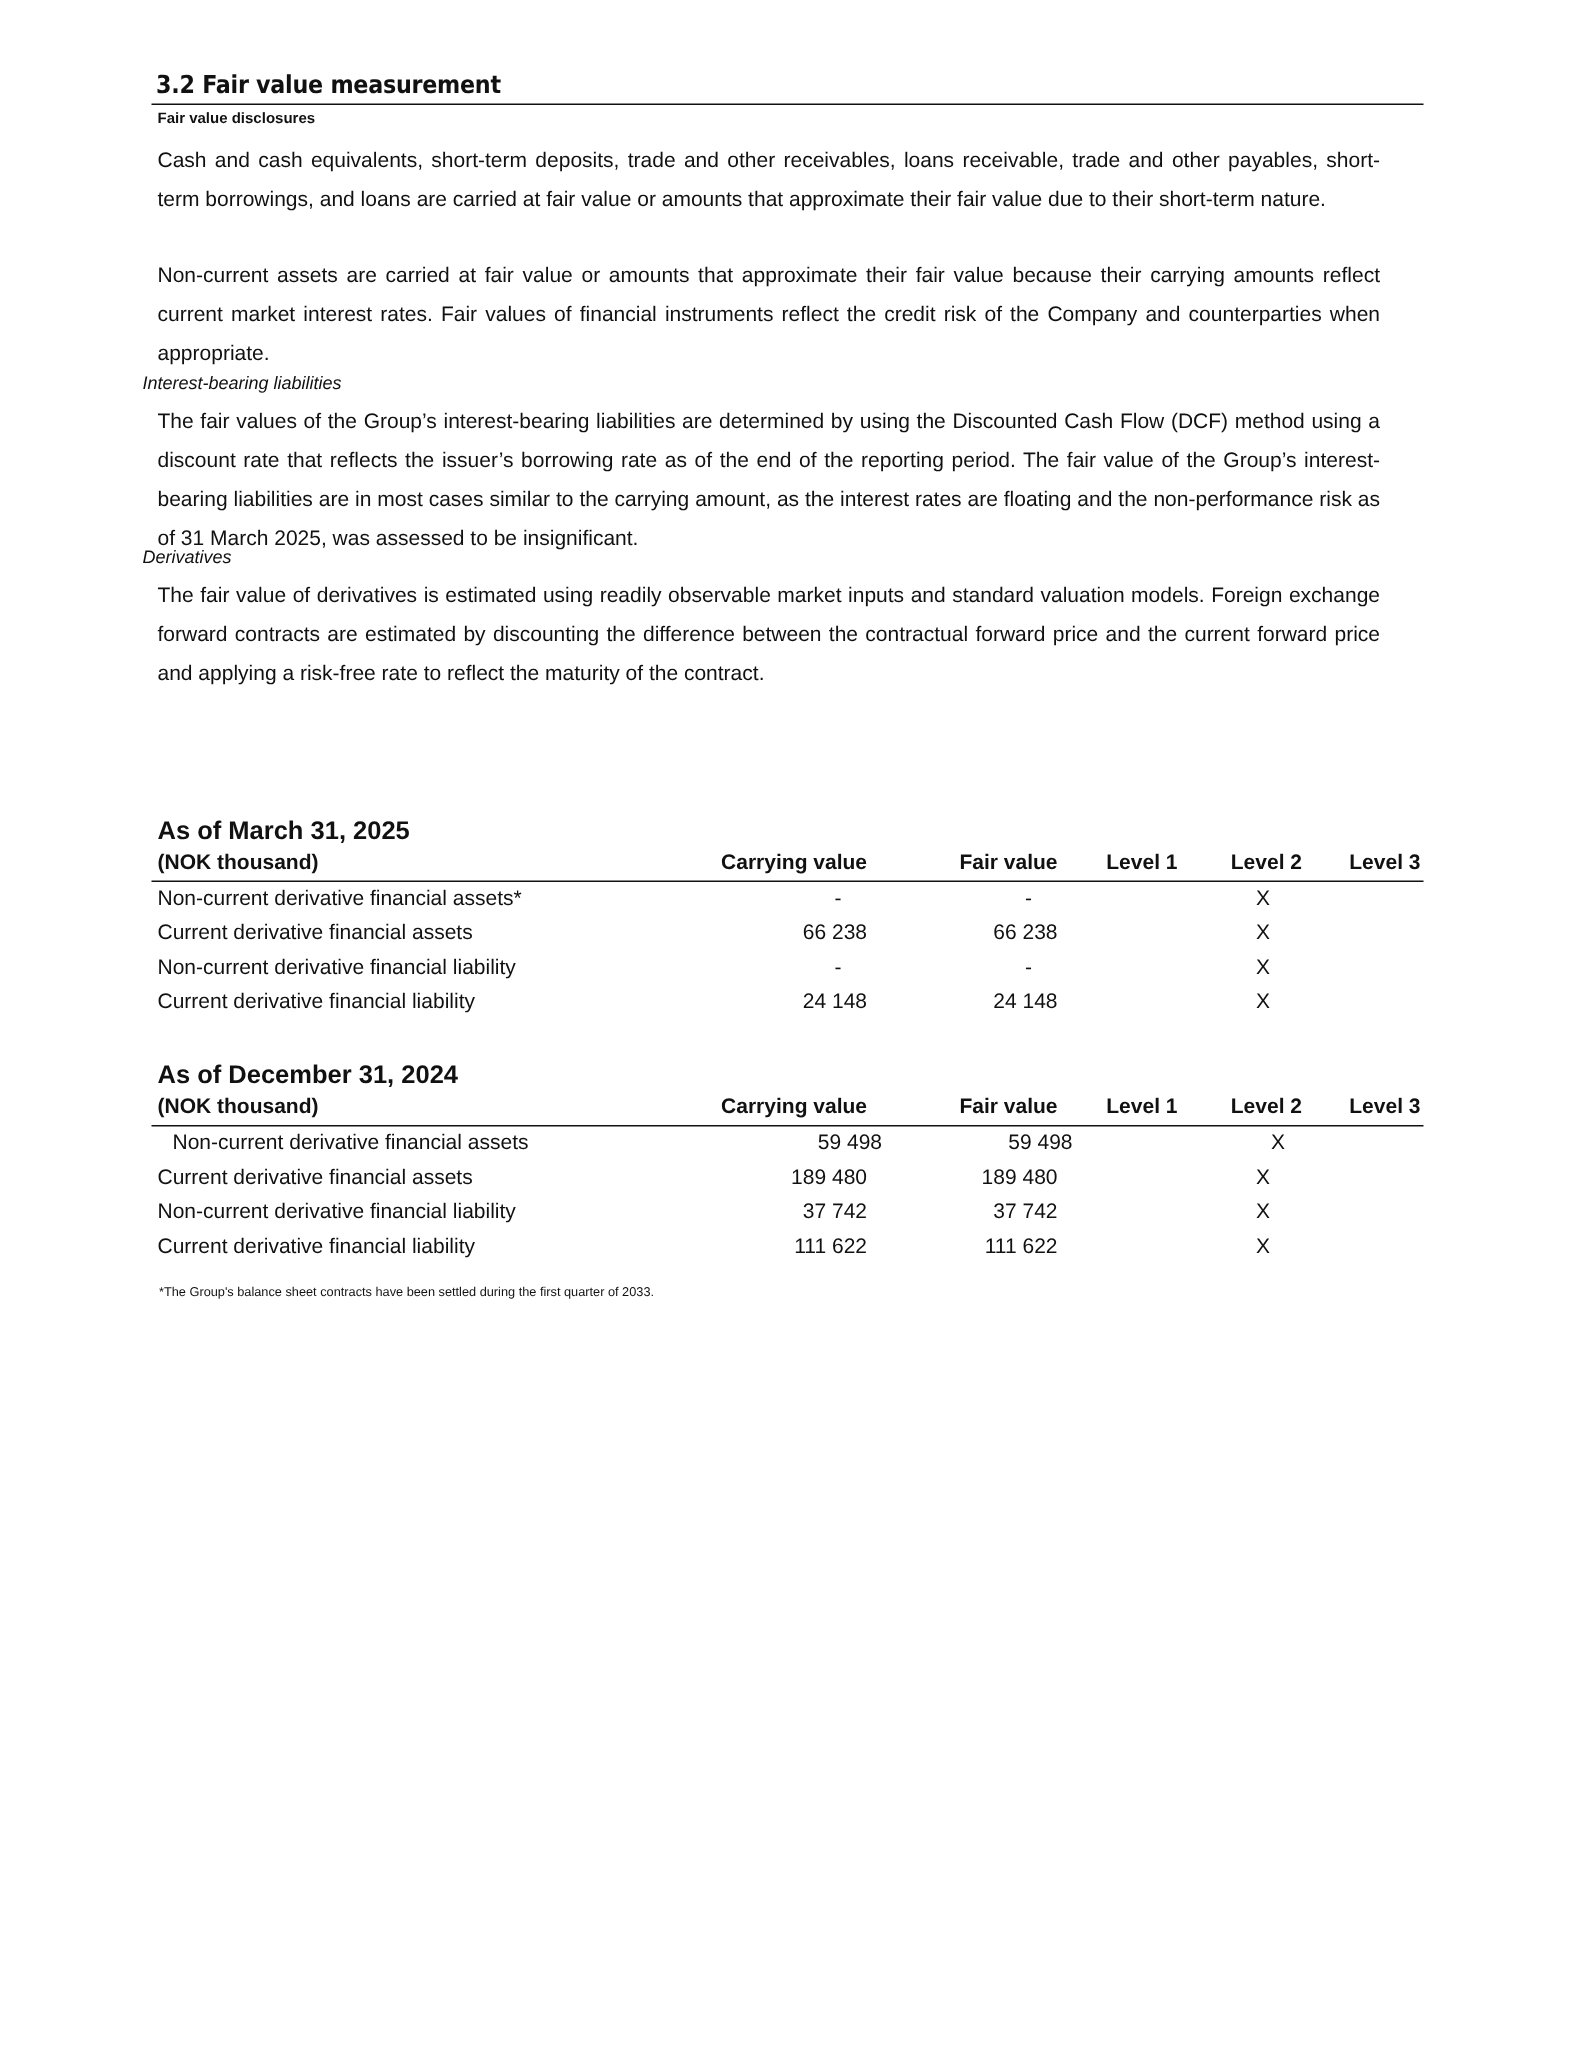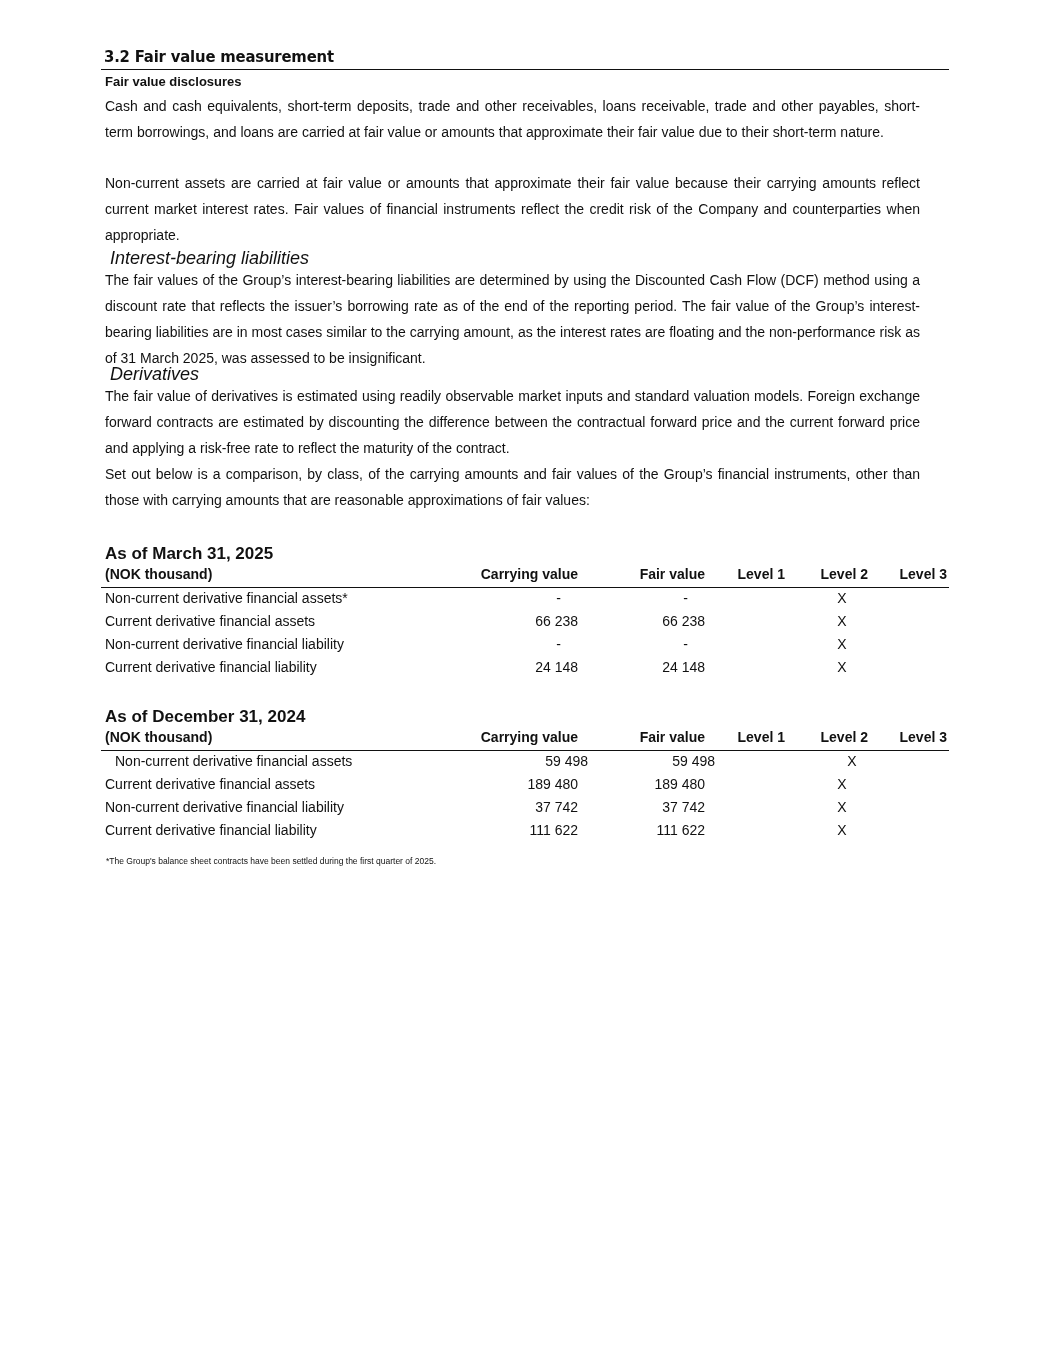--- a/index.html
+++ b/index.html
@@ -8,26 +8,26 @@
     font-family: "Liberation Sans", "DejaVu Sans", sans-serif;
     color: #111111;
   }
   .page { position: absolute; left: 0; top: 0; width: 1055px; height: 1365px; }
   .title {
     position: absolute; left: 104px; top: 47px;
     font-size: 16.5px; font-weight: bold; letter-spacing: -0.2px;
     font-family: "DejaVu Sans", sans-serif; transform: scaleX(0.9); transform-origin: left;
   }
   .title-rule { position: absolute; left: 101px; top: 69px; width: 848px; height: 0; border-top: 1.5px solid #111; }
-  .subhead { position: absolute; left: 105px; top: 74px; font-size: 13px; font-weight: bold; }
+  .subhead { position: absolute; left: 105px; top: 74px; font-size: 10px; font-weight: bold; }
   .para {
     position: absolute; left: 105px; width: 815px;
     font-size: 14px; line-height: 26px; text-align: justify;
   }
-  .ital { position: absolute; left: 110px; font-size: 18px; font-style: italic; }
+  .ital { position: absolute; left: 95px; font-size: 12px; font-style: italic; }
 
   .tbl { position: absolute; left: 101px; width: 848px; }
   .tbl-date { position: absolute; left: 4px; top: 0; font-size: 17px; font-weight: bold; }
   .tbl-head { position: absolute; left: 0; top: 22px; width: 848px; height: 21px; border-bottom: 1.5px solid #111; }
   .cell { position: absolute; font-size: 14px; white-space: nowrap; }
   .hcell { font-weight: bold; }
   .c-label { left: 4px; }
   .c-carry { right: 371px; text-align: right; }
   .c-fair { right: 244px; text-align: left; }
   .c-l1 { left: 634px; width: 50px; text-align: center; }
@@ -51,21 +51,20 @@
 
   <div class="para" style="top:93px;">Cash and cash equivalents, short-term deposits, trade and other receivables, loans receivable, trade and other payables, short-term borrowings, and loans are carried at fair value or amounts that approximate their fair value due to their short-term nature.</div>
   <div class="para" style="top:170px;">Non-current assets are carried at fair value or amounts that approximate their fair value because their carrying amounts reflect current market interest rates.  Fair values of financial instruments reflect the credit risk of the Company and counterparties when appropriate.</div>
 
   <div class="ital" style="top:248px;">Interest-bearing liabilities</div>
   <div class="para" style="top:267px;">The fair values of the Group’s interest-bearing liabilities are determined by using the Discounted Cash Flow (DCF) method using a discount rate that reflects the issuer’s borrowing rate as of the end of the reporting period. The fair value of the Group’s interest-bearing liabilities are in most cases similar to the carrying amount, as the interest rates are floating and the non-performance risk as of 31 March 2025, was assessed to be insignificant.</div>
 
   <div class="ital" style="top:364px;">Derivatives</div>
   <div class="para" style="top:383px;">The fair value of derivatives is estimated using readily observable market inputs and standard valuation models. Foreign exchange forward contracts are estimated by discounting the difference between the contractual forward price and the current forward price and applying a risk-free rate to reflect the maturity of the contract.</div>
 
-  <div class="para" style="top:461px;">Set out below is a comparison, by class, of the carrying amounts and fair values of the Group’s financial instruments, other than those with carrying amounts that are reasonable approximations of fair values:</div>
 
   <div class="tbl" style="top:544px;">
     <div class="tbl-date">As of March 31, 2025</div>
     <div class="tbl-head">
       <span class="cell hcell c-label">(NOK thousand)</span>
       <span class="cell hcell c-carry">Carrying value</span>
       <span class="cell hcell c-fair">Fair value</span>
       <span class="cell hcell hc-l1">Level 1</span>
       <span class="cell hcell hc-l2">Level 2</span>
       <span class="cell hcell hc-l3">Level 3</span>
@@ -141,14 +140,14 @@
     <div class="row" style="top:115px;">
       <span class="cell c-label">Current derivative financial liability</span>
       <span class="cell c-carry">111 622</span>
       <span class="cell c-fair">111 622</span>
       <span class="cell c-l1"></span>
       <span class="cell c-l2">X</span>
       <span class="cell c-l3"></span>
     </div>
   </div>
 
-  <div class="footnote">*The Group's balance sheet contracts have been settled during the first quarter of 2025.</div>
+  <div class="footnote">*The Group's balance sheet contracts have been settled during the first quarter of 2033.</div>
 </div>
 
 </body></html>

